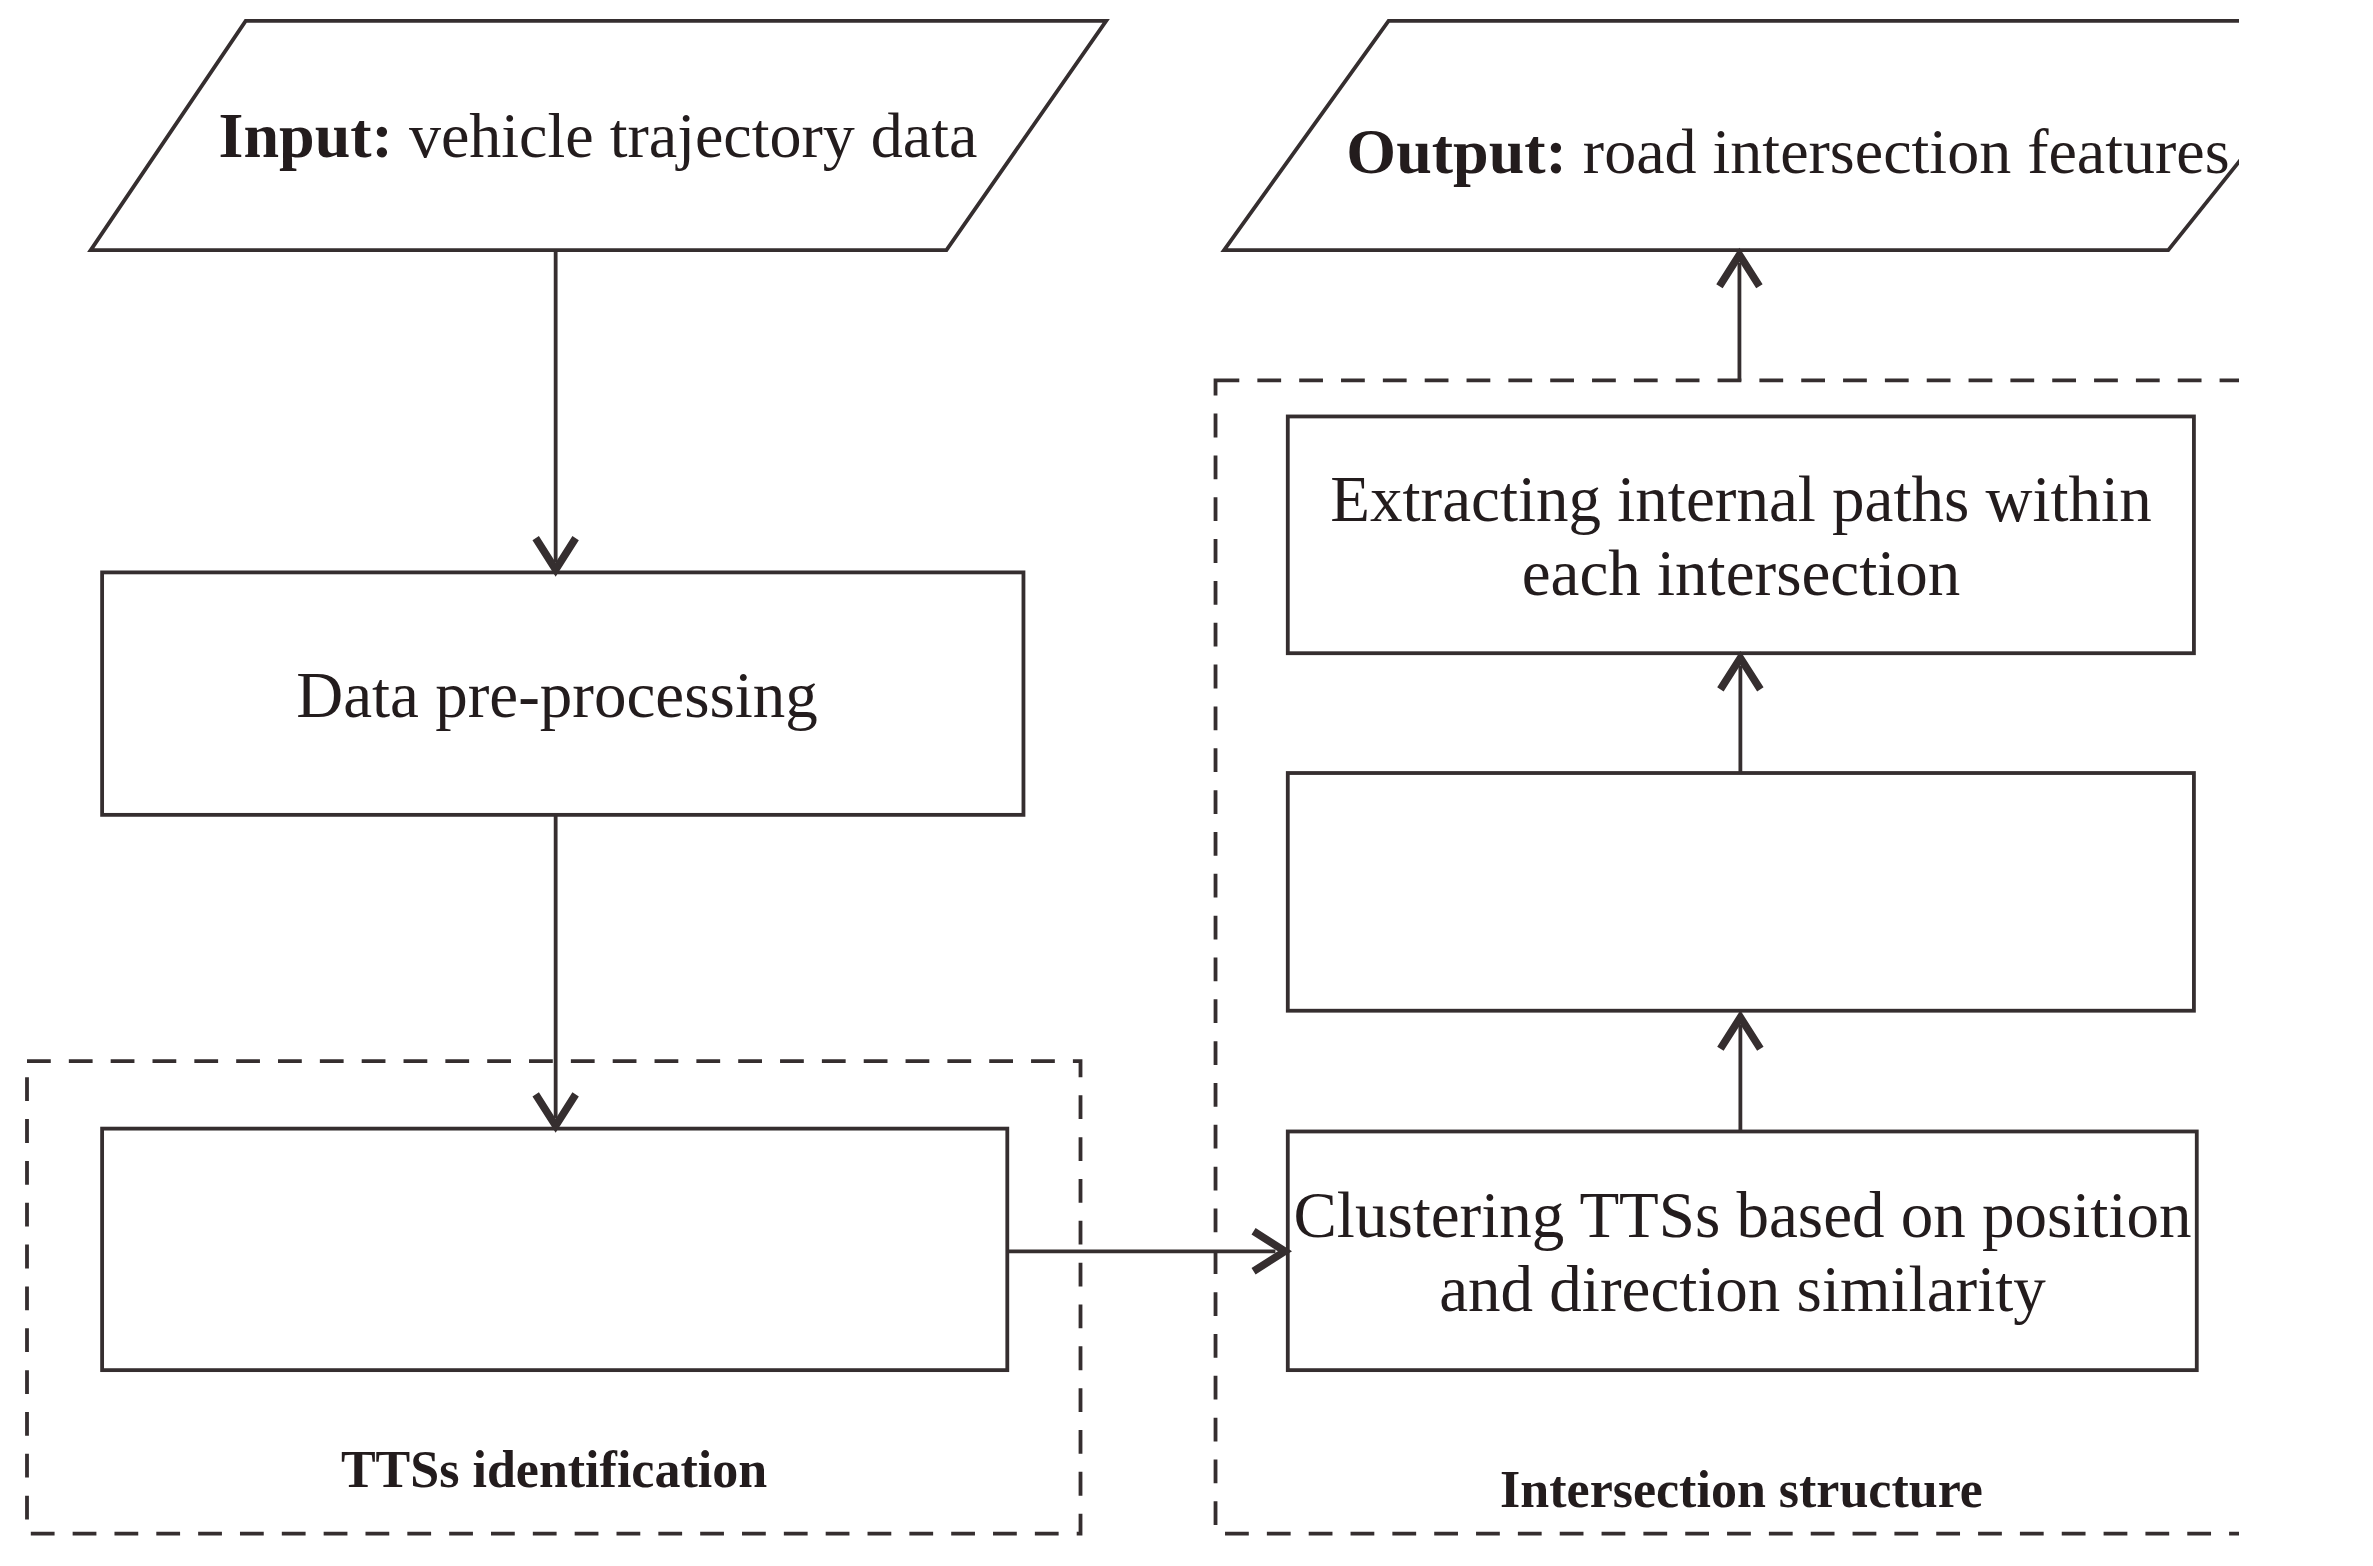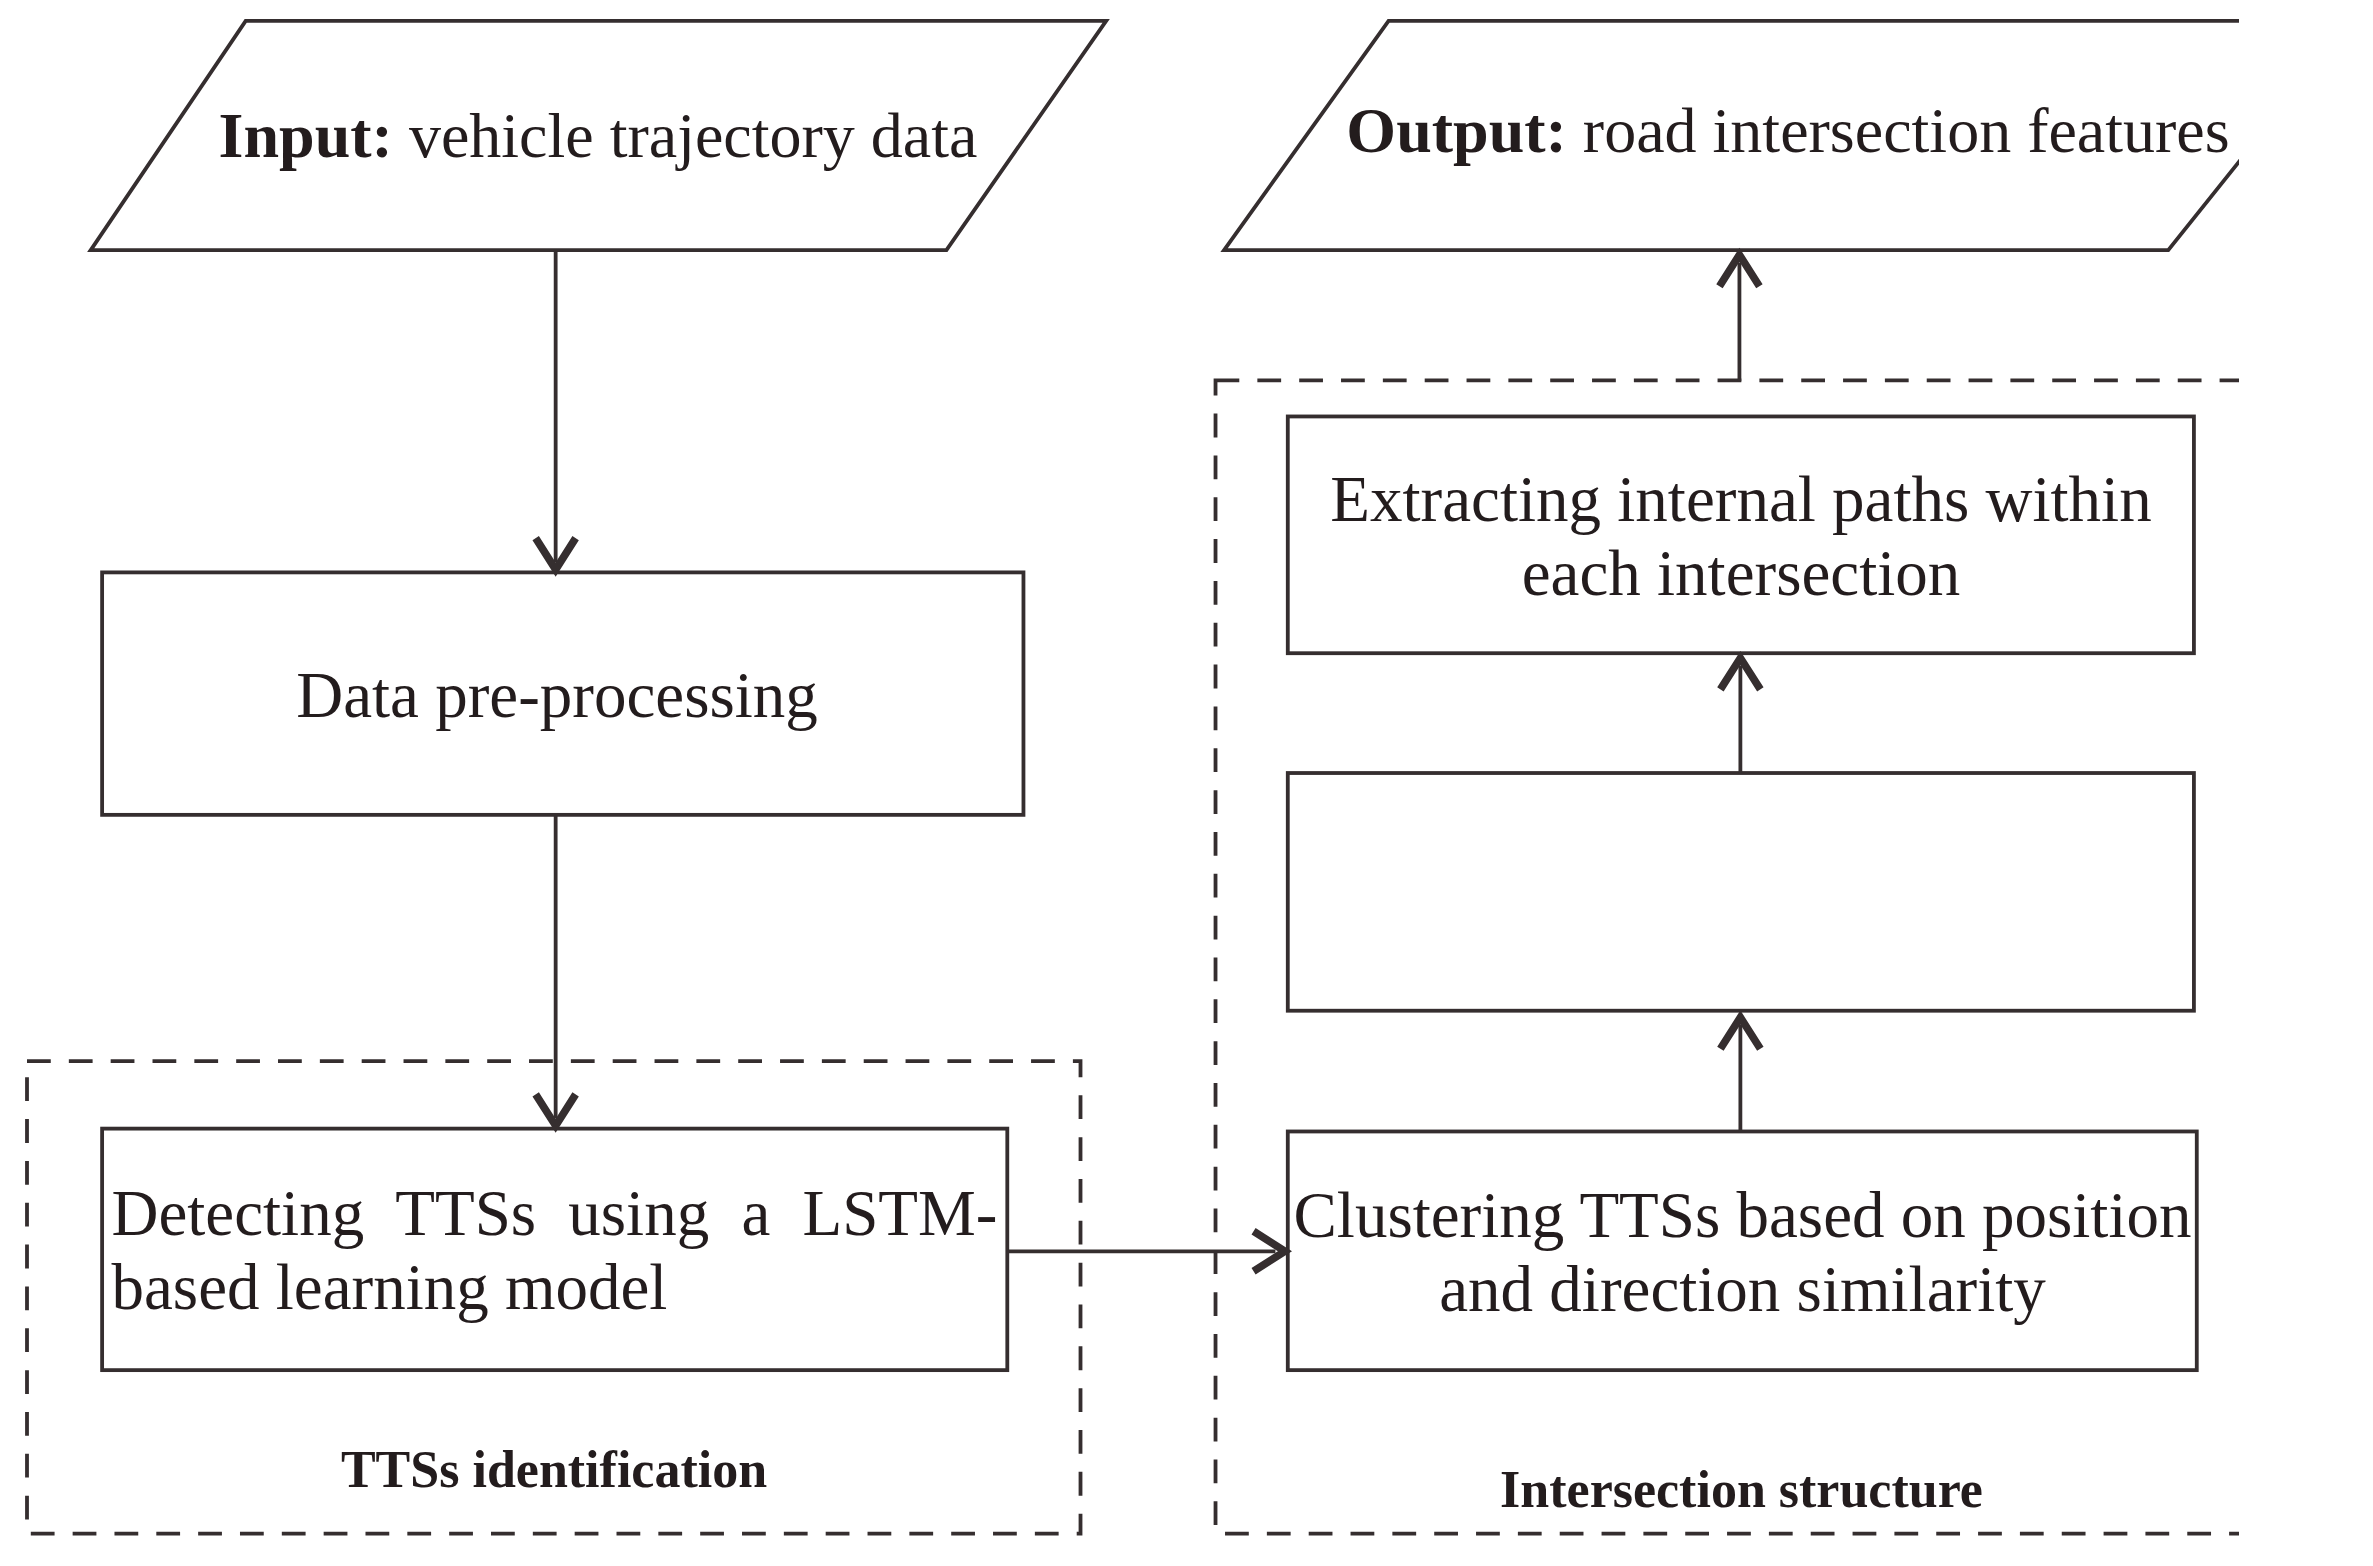--- a/index.html
+++ b/index.html
@@ -89,34 +89,30 @@
       <path class="wire chev" d="M1808,301 L1829,268 L1850,301"></path>
     </g>
   </svg>
 
   <div class="lbl" style="left:90px;top:21px;width:1016px;height:229px;">
     <span class="terminal">
       <span class="bold">Input:</span><span> vehicle trajectory data</span>
     </span>
   </div>
 
-  <div class="lbl" style="left:1224px;top:16px;width:1128px;height:229px;">
+  <div class="lbl" style="left:1224px;top:37px;width:1128px;height:229px;">
     <span class="terminal">
       <span class="bold">Output:</span><span> road intersection features</span>
     </span>
   </div>
 
   <div class="lbl" style="left:96px;top:573px;width:922px;height:243px;">
     <span class="ln">Data pre-processing</span>
   </div>
 
-  <div class="lbl node-detecting" style="left:102px;top:1129px;width:905px;height:242px;">
-    <span class="ln stretch">Detecting TTSs using a LSTM-</span>
-    <span class="ln">based learning model</span>
-  </div>
 
   <div class="lbl" style="left:1288px;top:417px;width:906px;height:237px;">
     <span class="ln">Extracting internal paths within</span>
     <span class="ln">each intersection</span>
   </div>
 
 
   <div class="lbl" style="left:1288px;top:1132px;width:909px;height:239px;">
     <span class="ln">Clustering TTSs based on position</span>
     <span class="ln">and direction similarity</span>

